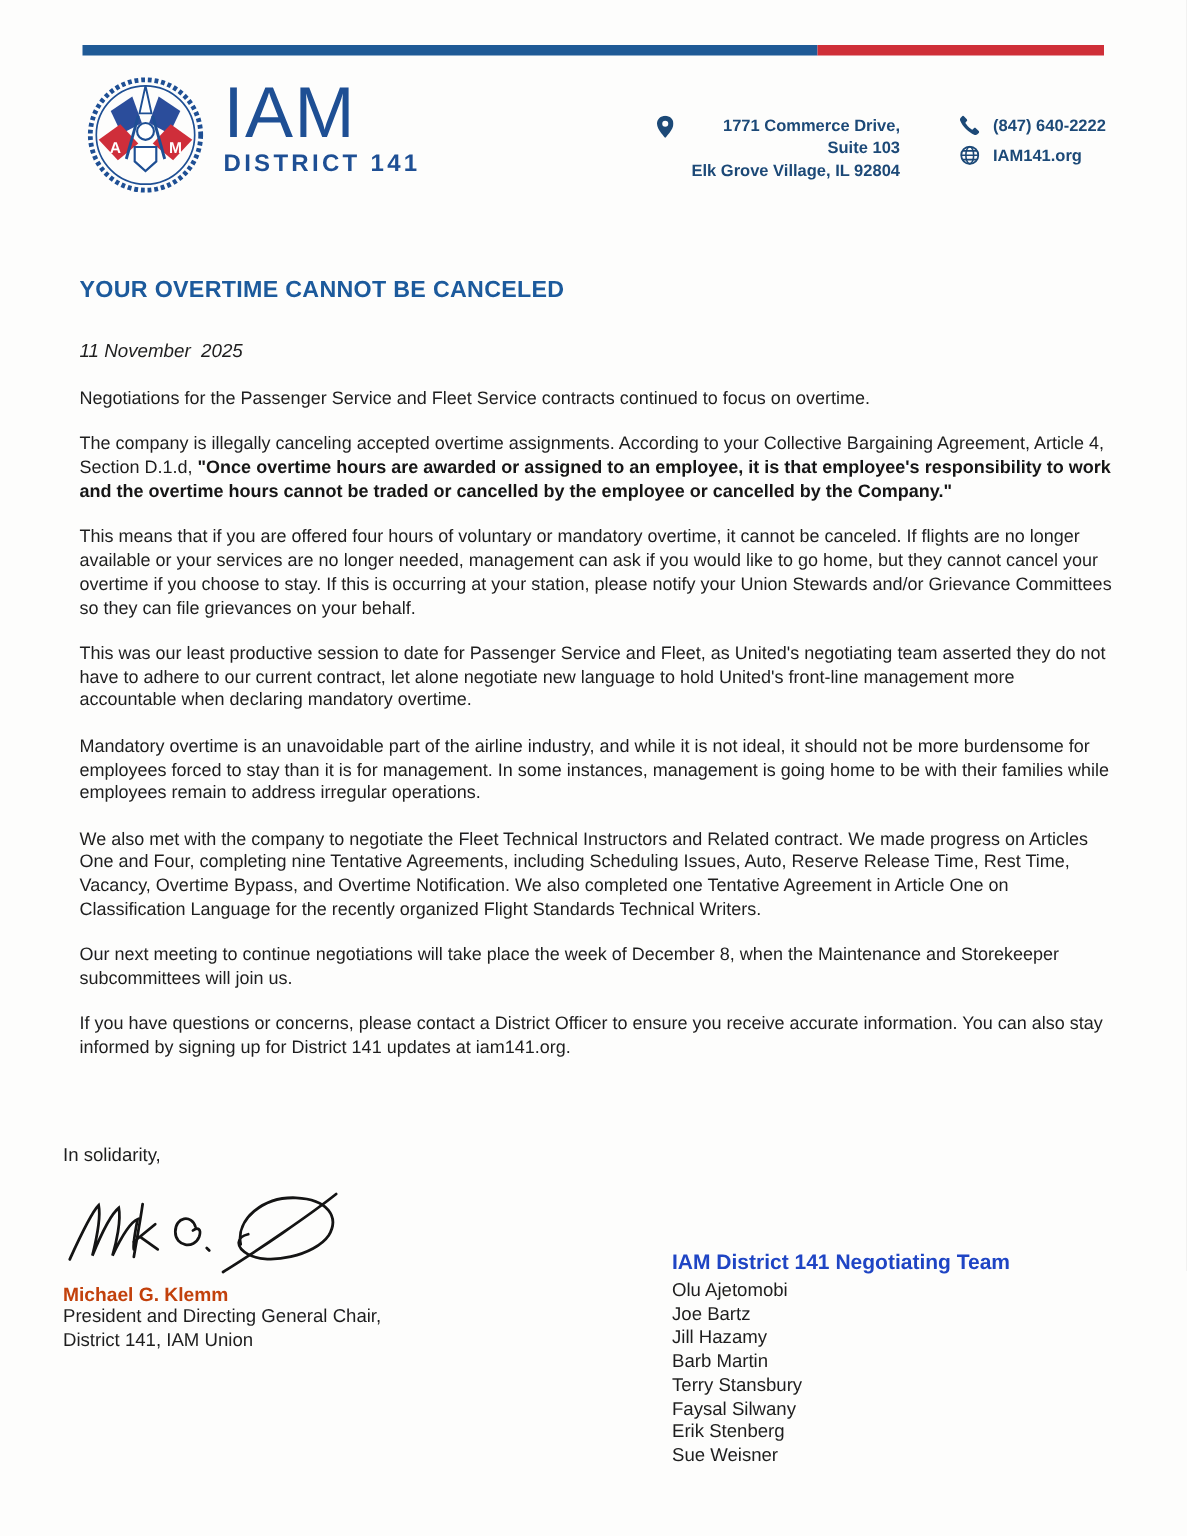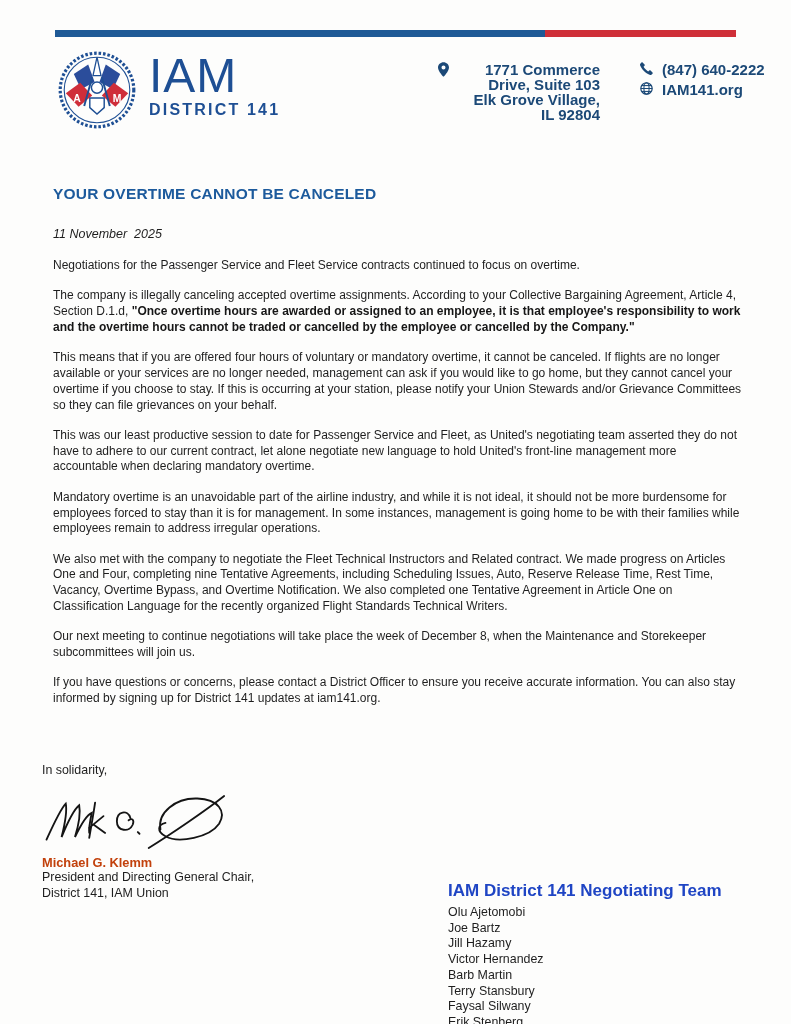--- a/index.html
+++ b/index.html
@@ -18,21 +18,21 @@
   .topbar .red{flex:1;background:#cf2f38;}
 
   
   .logo-group{position:absolute;left:57px;top:50px;display:flex;align-items:flex-start;}
   .emblem{width:80px;height:80px;}
   .logo-text{margin-left:12px;padding-top:4px;}
   .logo-acronym{font-size:48px;line-height:44px;font-weight:normal;color:#1e4f94;letter-spacing:1px;}
   .logo-district{font-size:16px;font-weight:bold;color:#1e4f94;letter-spacing:2.2px;margin-top:3px;}
 
   
-  .contact{position:absolute;left:438px;top:62px;display:flex;font-size:15px;line-height:15px;color:#1c4977;font-weight:bold;}
+  .contact{position:absolute;left:438px;top:77px;display:flex;font-size:11px;line-height:15px;color:#1c4977;font-weight:bold;}
   .contact svg{flex:0 0 auto;}
   .contact-address{display:flex;gap:8px;width:162px;}
   .addr-lines{text-align:right;flex:1;}
   .contact-right{margin-left:40px;}
   .contact-row{display:flex;gap:9px;align-items:flex-start;margin-bottom:5px;}
 
   
   .body-text{position:absolute;left:53px;top:185px;width:689px;}
   .headline{font-size:15.5px;font-weight:bold;color:#1c5a9c;letter-spacing:0.2px;margin:0 0 24px 0;}
   .date{font-style:italic;font-size:12.5px;margin:0 0 17px 0;white-space:pre-wrap;}
@@ -41,21 +41,21 @@
 
   
   .signature-block{position:absolute;left:42px;top:763px;width:330px;}
   .closing{font-size:12.4px;}
   .sig-svg{margin:14px 0 0 0;display:block;}
   .sig-name{font-size:12.8px;font-weight:bold;color:#c2410c;margin-top:2px;}
   .sig-title{font-size:12.4px;line-height:15.5px;}
 
   
   .team-block{position:absolute;left:448px;top:833px;width:300px;}
-  .team-heading{font-size:17px;font-weight:bold;color:#1f45c4;margin-bottom:4px;margin-top:48px;}
+  .team-heading{font-size:14px;font-weight:bold;color:#1f45c4;margin-bottom:4px;}
   .team-member{font-size:12.4px;line-height:15.7px;}
 </style>
 </head>
 <body>
 
 <div class="page">
 
   <div class="topbar">
     <div class="blue"></div>
     <div class="red"></div>
@@ -144,21 +144,20 @@
     <div class="sig-name">Michael G. Klemm</div>
     <div class="sig-title">President and Directing General Chair,</div>
     <div class="sig-title">District 141, IAM Union</div>
   </div>
 
   <div class="team-block">
     <div class="team-heading">IAM District 141 Negotiating Team</div>
     <div class="team-member">Olu Ajetomobi</div>
     <div class="team-member">Joe Bartz</div>
     <div class="team-member">Jill Hazamy</div>
-    <div class="team-member">Victor Hernandez</div>
     <div class="team-member">Barb Martin</div>
     <div class="team-member">Terry Stansbury</div>
     <div class="team-member">Faysal Silwany</div>
     <div class="team-member">Erik Stenberg</div>
     <div class="team-member">Sue Weisner</div>
   </div>
 
 </div>
 
 </body></html>

